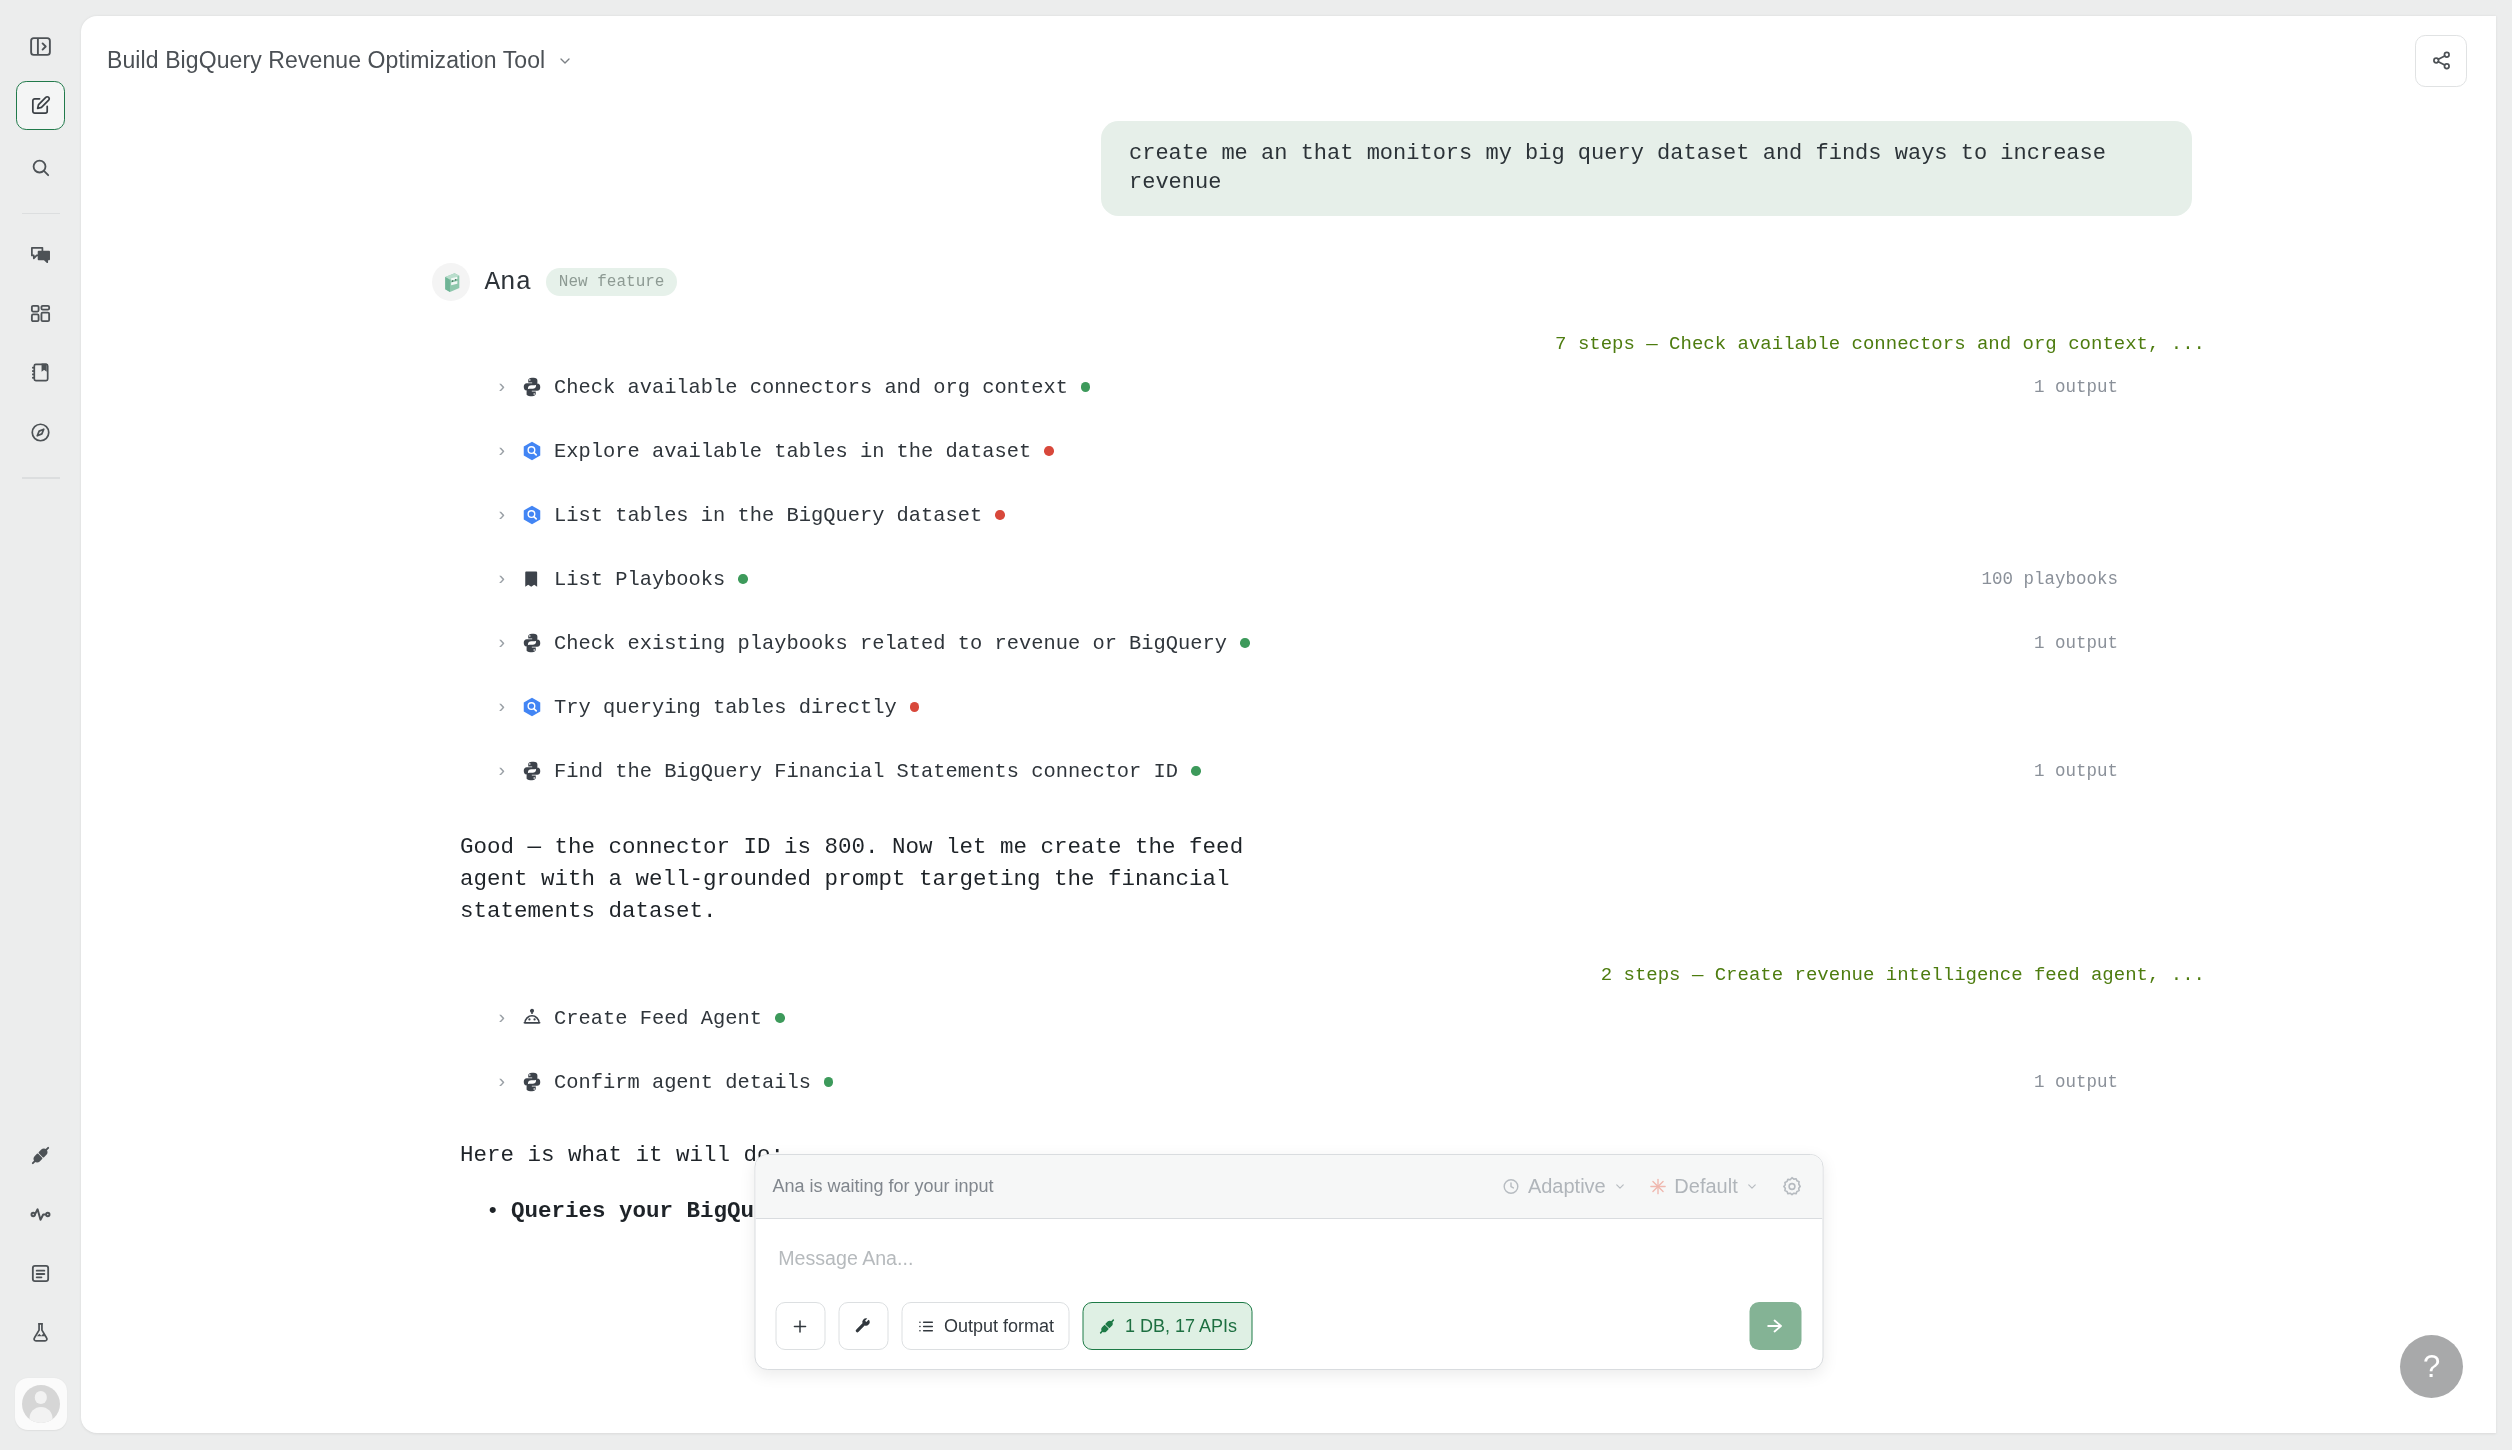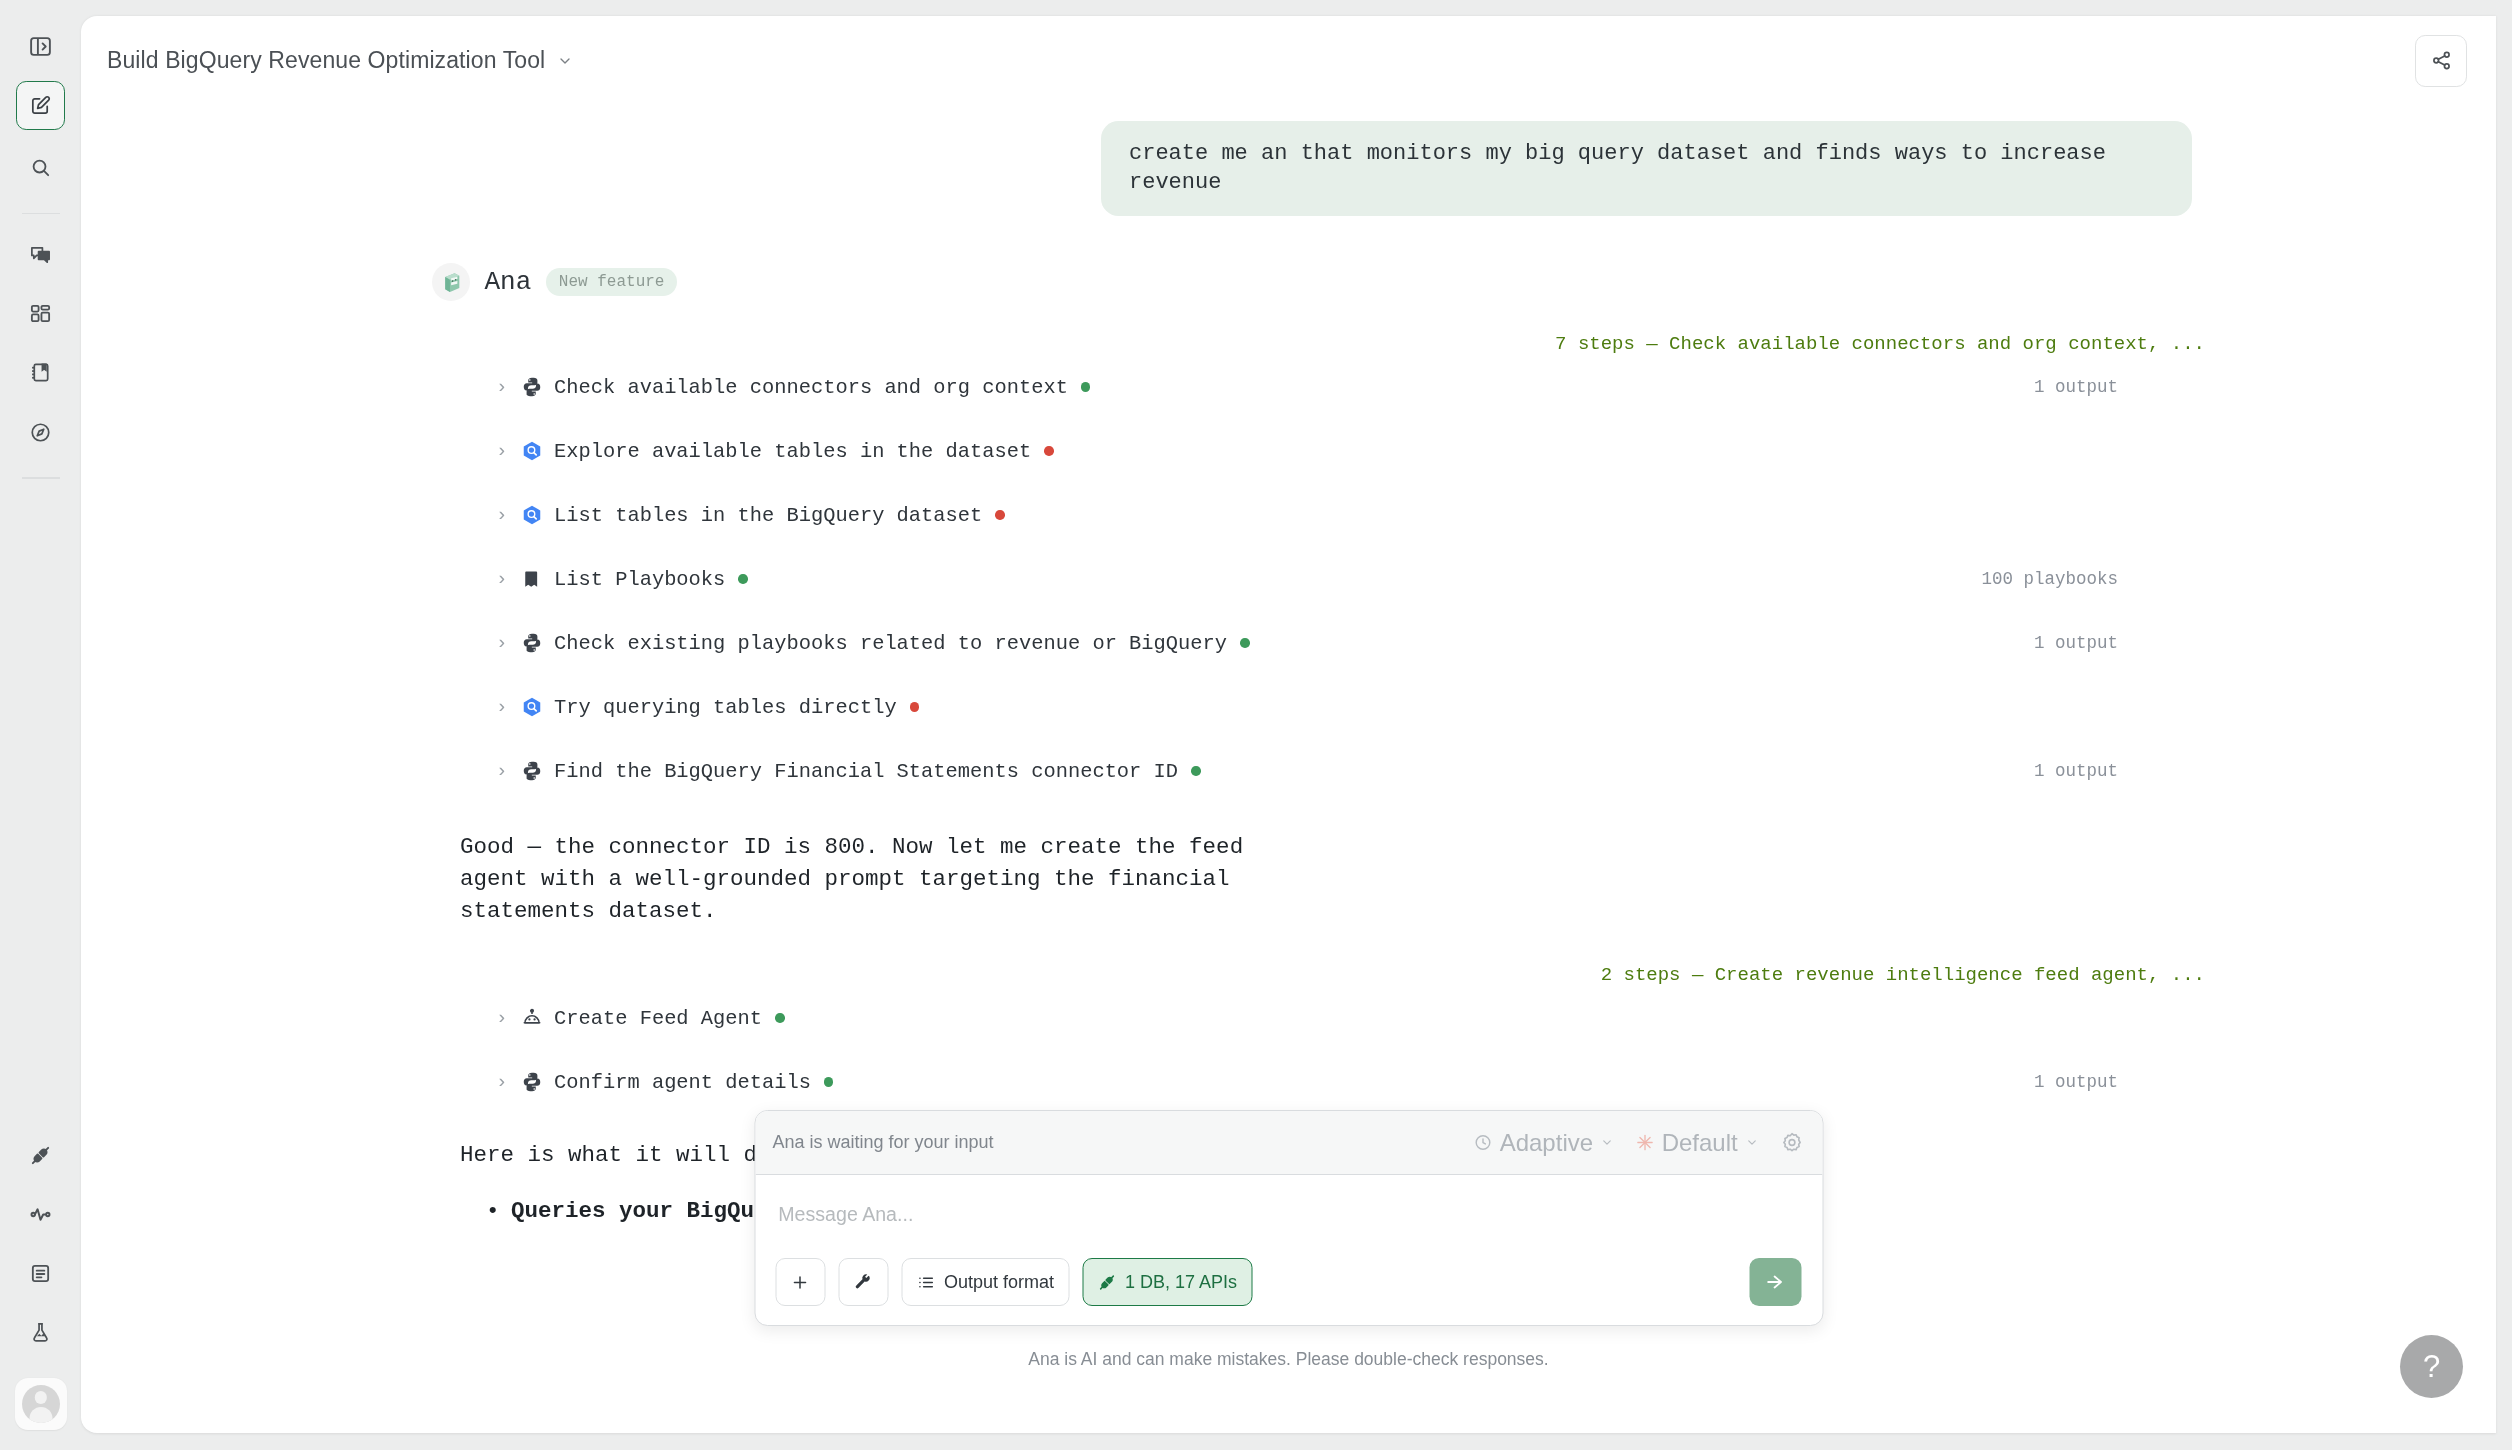--- a/index.html
+++ b/index.html
@@ -165,21 +165,21 @@
     box-shadow: 0 4.4px 16px rgba(0,0,0,.08);
     overflow: hidden;
   }
   .composer-head {
     height: 64px; background: #f6f7f7;
     border-bottom: 0.7px solid #d9dcdf;
     display: flex; align-items: center; padding: 0 19px 0 17.5px; gap: 41px;
   }
   .waiting { font-size: 18px; color: #80868d; }
   .head-right { margin-left: auto; display: flex; align-items: center; gap: 22px; }
-  .pill-ctl { display: flex; align-items: center; gap: 7.3px; font-size: 24px; color: #b0b5ba; justify-content: space-between; }
+  .pill-ctl { display: flex; align-items: center; gap: 7.3px; font-size: 20px; color: #b0b5ba; justify-content: space-between; }
   .gear { color: #b6bbc0; display:flex; }
   .composer-body { padding: 22px 20.4px 19px 20.4px; }
   .msg-input {
     font-size: 19.6px; color: #b6babd; padding: 5.8px 2.9px 32px 2.9px;
   }
   .tools { display: flex; align-items: center; gap: 13px; }
   .tool-btn {
     height: 48px; min-width: 48px;
     border: 0.7px solid #dcdfe1; border-radius: 9.5px; background: #fff;
     display: flex; align-items: center; justify-content: center;
@@ -583,19 +583,18 @@
             <div class="send-btn">
               <svg width="22" height="22" viewBox="0 0 24 24" fill="none" stroke="#ffffff" stroke-width="2" stroke-linecap="round" stroke-linejoin="round">
                 <path d="M4 12h13"></path>
                   <path d="M11 6l7 6-7 6"></path>
               </svg>
             </div>
           </div>
         </div>
       </div>
 
-      <div class="disclaimer">Ana is AI and can make mistakes. Please double-check responses.</div>
     </div>
 
     <div class="help-btn">?</div>
   </div>
 </div>
 
 
 </body></html>

